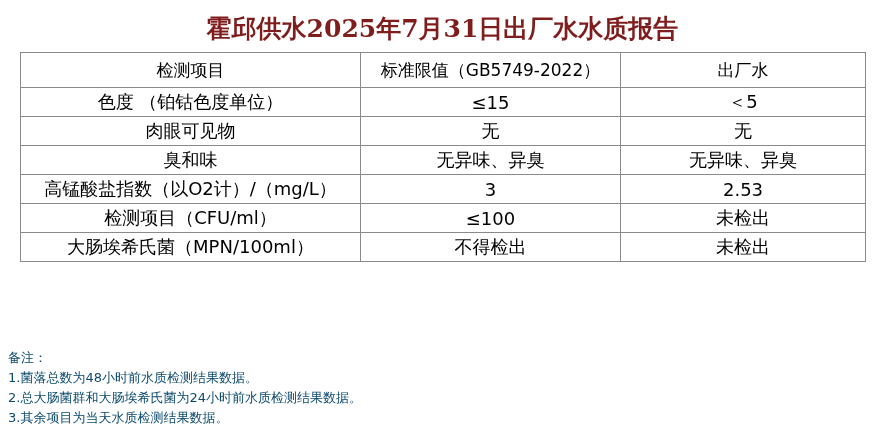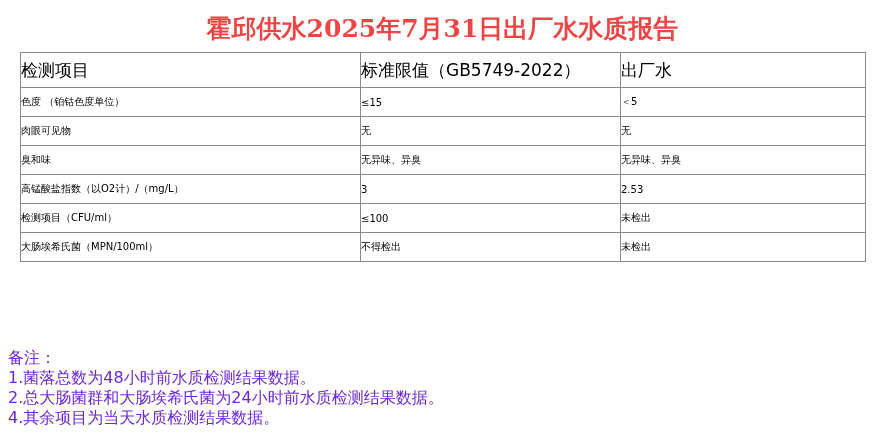--- a/index.html
+++ b/index.html
@@ -23,58 +23,59 @@
   .title {
     position: absolute;
     left: 0;
     top: 12px;
     width: 885px;
     text-align: center;
     font-size: 25px;
     font-weight: bold;
     font-family: "DejaVu Serif", "Liberation Serif", serif;
     letter-spacing: 0px;
-    color: #ef4444;
+    color: #7f1d1d;
   }
   table.report {
     position: absolute;
     left: 20px;
     top: 52px;
     width: 845px;
     border-collapse: collapse;
     table-layout: fixed;
   }
   table.report td, table.report th {
     border: 1px solid #8a8a8a;
+    text-align: center;
     vertical-align: middle;
     font-weight: normal;
     padding: 0;
     font-family: "DejaVu Sans", "Liberation Sans", sans-serif;
   }
   table.report thead td {
     height: 34px;
     font-size: 17px;
   }
   table.report tbody td {
     height: 28px;
-    font-size: 10px;
+    font-size: 18px;
   }
   col.c1 { width: 340px; }
   col.c2 { width: 260px; }
   col.c3 { width: 245px; }
 
   .notes {
     position: absolute;
     left: 8px;
     top: 348px;
     width: 860px;
-    font-size: 16px;
+    font-size: 13px;
     line-height: 20px;
     font-family: "DejaVu Sans", "Liberation Sans", sans-serif;
-    color: #6d28d9;
+    color: #0c4a6e;
   }
   .notes div {
     white-space: nowrap;
   }
 </style>
 </head>
 <body>
 
 <div class="page">
 
@@ -124,16 +125,16 @@
         <td>不得检出</td>
         <td>未检出</td>
       </tr>
     </tbody>
   </table>
 
   <div class="notes">
     <div>备注：</div>
     <div>1.菌落总数为48小时前水质检测结果数据。</div>
     <div>2.总大肠菌群和大肠埃希氏菌为24小时前水质检测结果数据。</div>
-    <div>4.其余项目为当天水质检测结果数据。</div>
+    <div>3.其余项目为当天水质检测结果数据。</div>
   </div>
 
 </div>
 
 </body></html>

